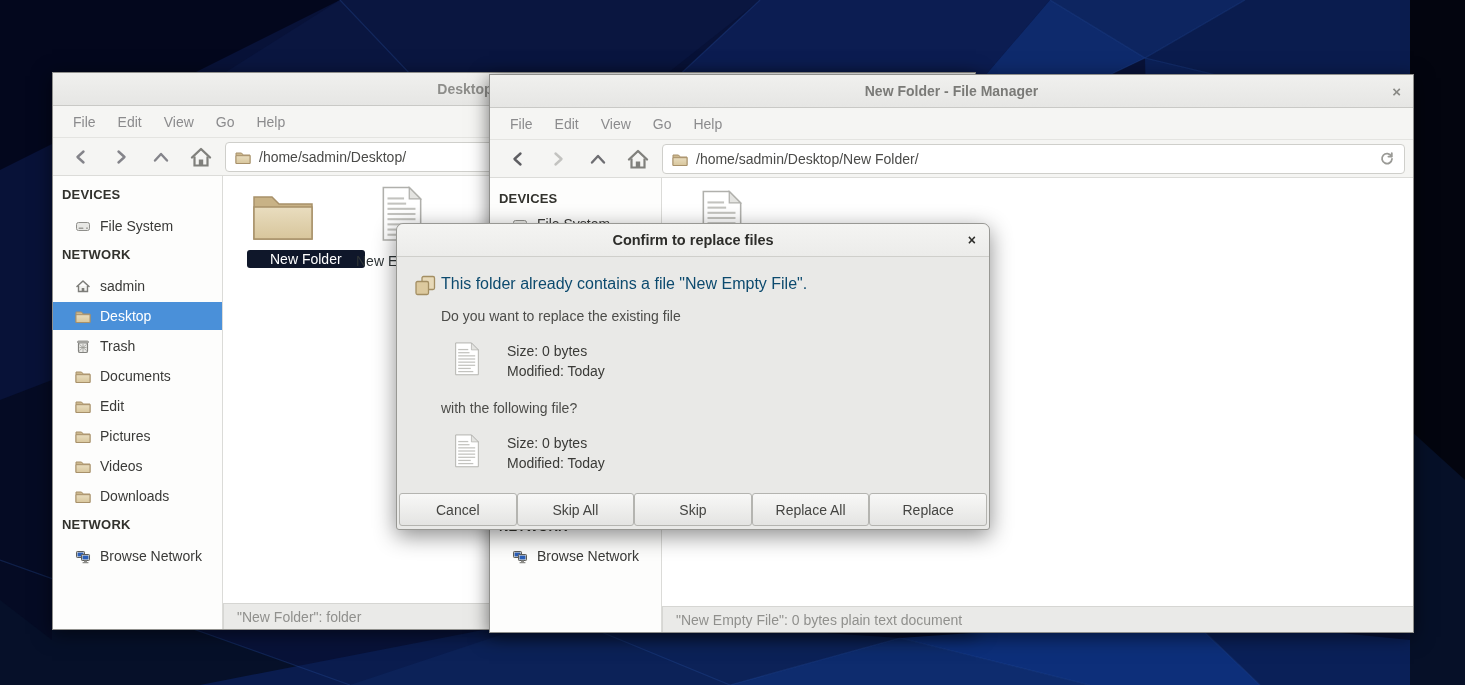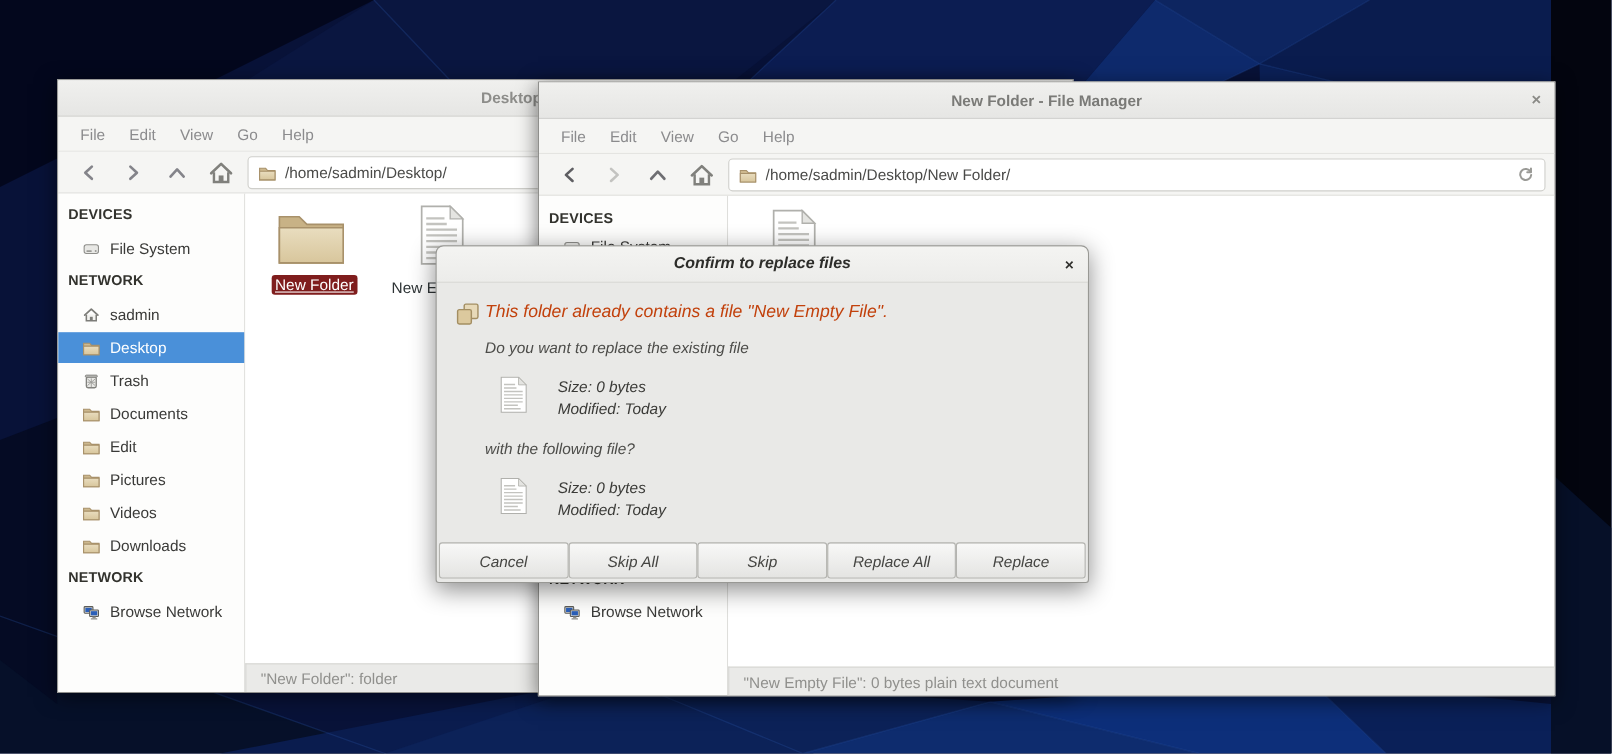--- a/index.html
+++ b/index.html
@@ -39,33 +39,33 @@
   
   #win-back  { left:52px;  top:72px; width:924px; height:558px; z-index:1; }
   #win-front { left:489px; top:74px; width:925px; height:559px; z-index:2; }
   #win-back .sidebar { width:170px; }
   #win-front .sidebar { width:172px; }
   #win-back .statusbar { left:170px; right:0; }
   #win-front .statusbar { left:172px; right:0; }
 
   
   .icon-label { position:absolute; font-size:14px; color:#2e3436; white-space:nowrap; }
-  .icon-label.selected { background:#7f1d1d; color:#fff; border-radius:3px; padding:1px 3px;text-decoration:underline; }
+  .icon-label.selected { background:#0f172a; color:#fff; border-radius:3px; padding:1px 23px; }
 
   
   #dialog { position:absolute; left:396px; top:223px; width:594px; height:307px; z-index:3;
             background:#e9e9e7; border:1px solid #98989  4; border:1px solid #989894;
-            border-radius:7px 7px 3px 3px; box-shadow:0 6px 22px rgba(0,0,0,.45);font-style:italic; }
+            border-radius:7px 7px 3px 3px; box-shadow:0 6px 22px rgba(0,0,0,.45); }
   .dialog-titlebar { height:33px; background:linear-gradient(#f4f4f2,#ececea); border-bottom:1px solid #cfcfcb;
                      border-radius:7px 7px 0 0; display:flex; align-items:center; justify-content:center; position:relative; }
   .dialog-title { font-size:14.5px; font-weight:700; color:#2d2d2a; }
   .dialog-close { position:absolute; right:13px; top:50%; transform:translateY(-50%);
                   font-size:14px; font-weight:700; color:#2f2f2c; line-height:1; }
   .dlg-abs { position:absolute; }
-  .dlg-message { font-size:16px; color:#c2410c; }
+  .dlg-message { font-size:16px; color:#0c4a6e; }
   .dlg-sub { font-size:14px; color:#4c4c49; }
   .dlg-lines { font-size:14px; color:#3a3a37; line-height:20px; }
   .dlg-buttons { position:absolute; left:2px; right:2px; bottom:3px; height:33px; display:flex; gap:0; }
   .dlg-btn { flex:1; background:linear-gradient(#f8f8f7,#e4e4e2); border:1px solid #b4b4b0; border-radius:3px;
              font-size:14px; color:#454542; display:flex; align-items:center; justify-content:center; }
 
   .hidden-defs { position:absolute; width:0; height:0; overflow:hidden; }
 </style>
 </head>
 <body>

